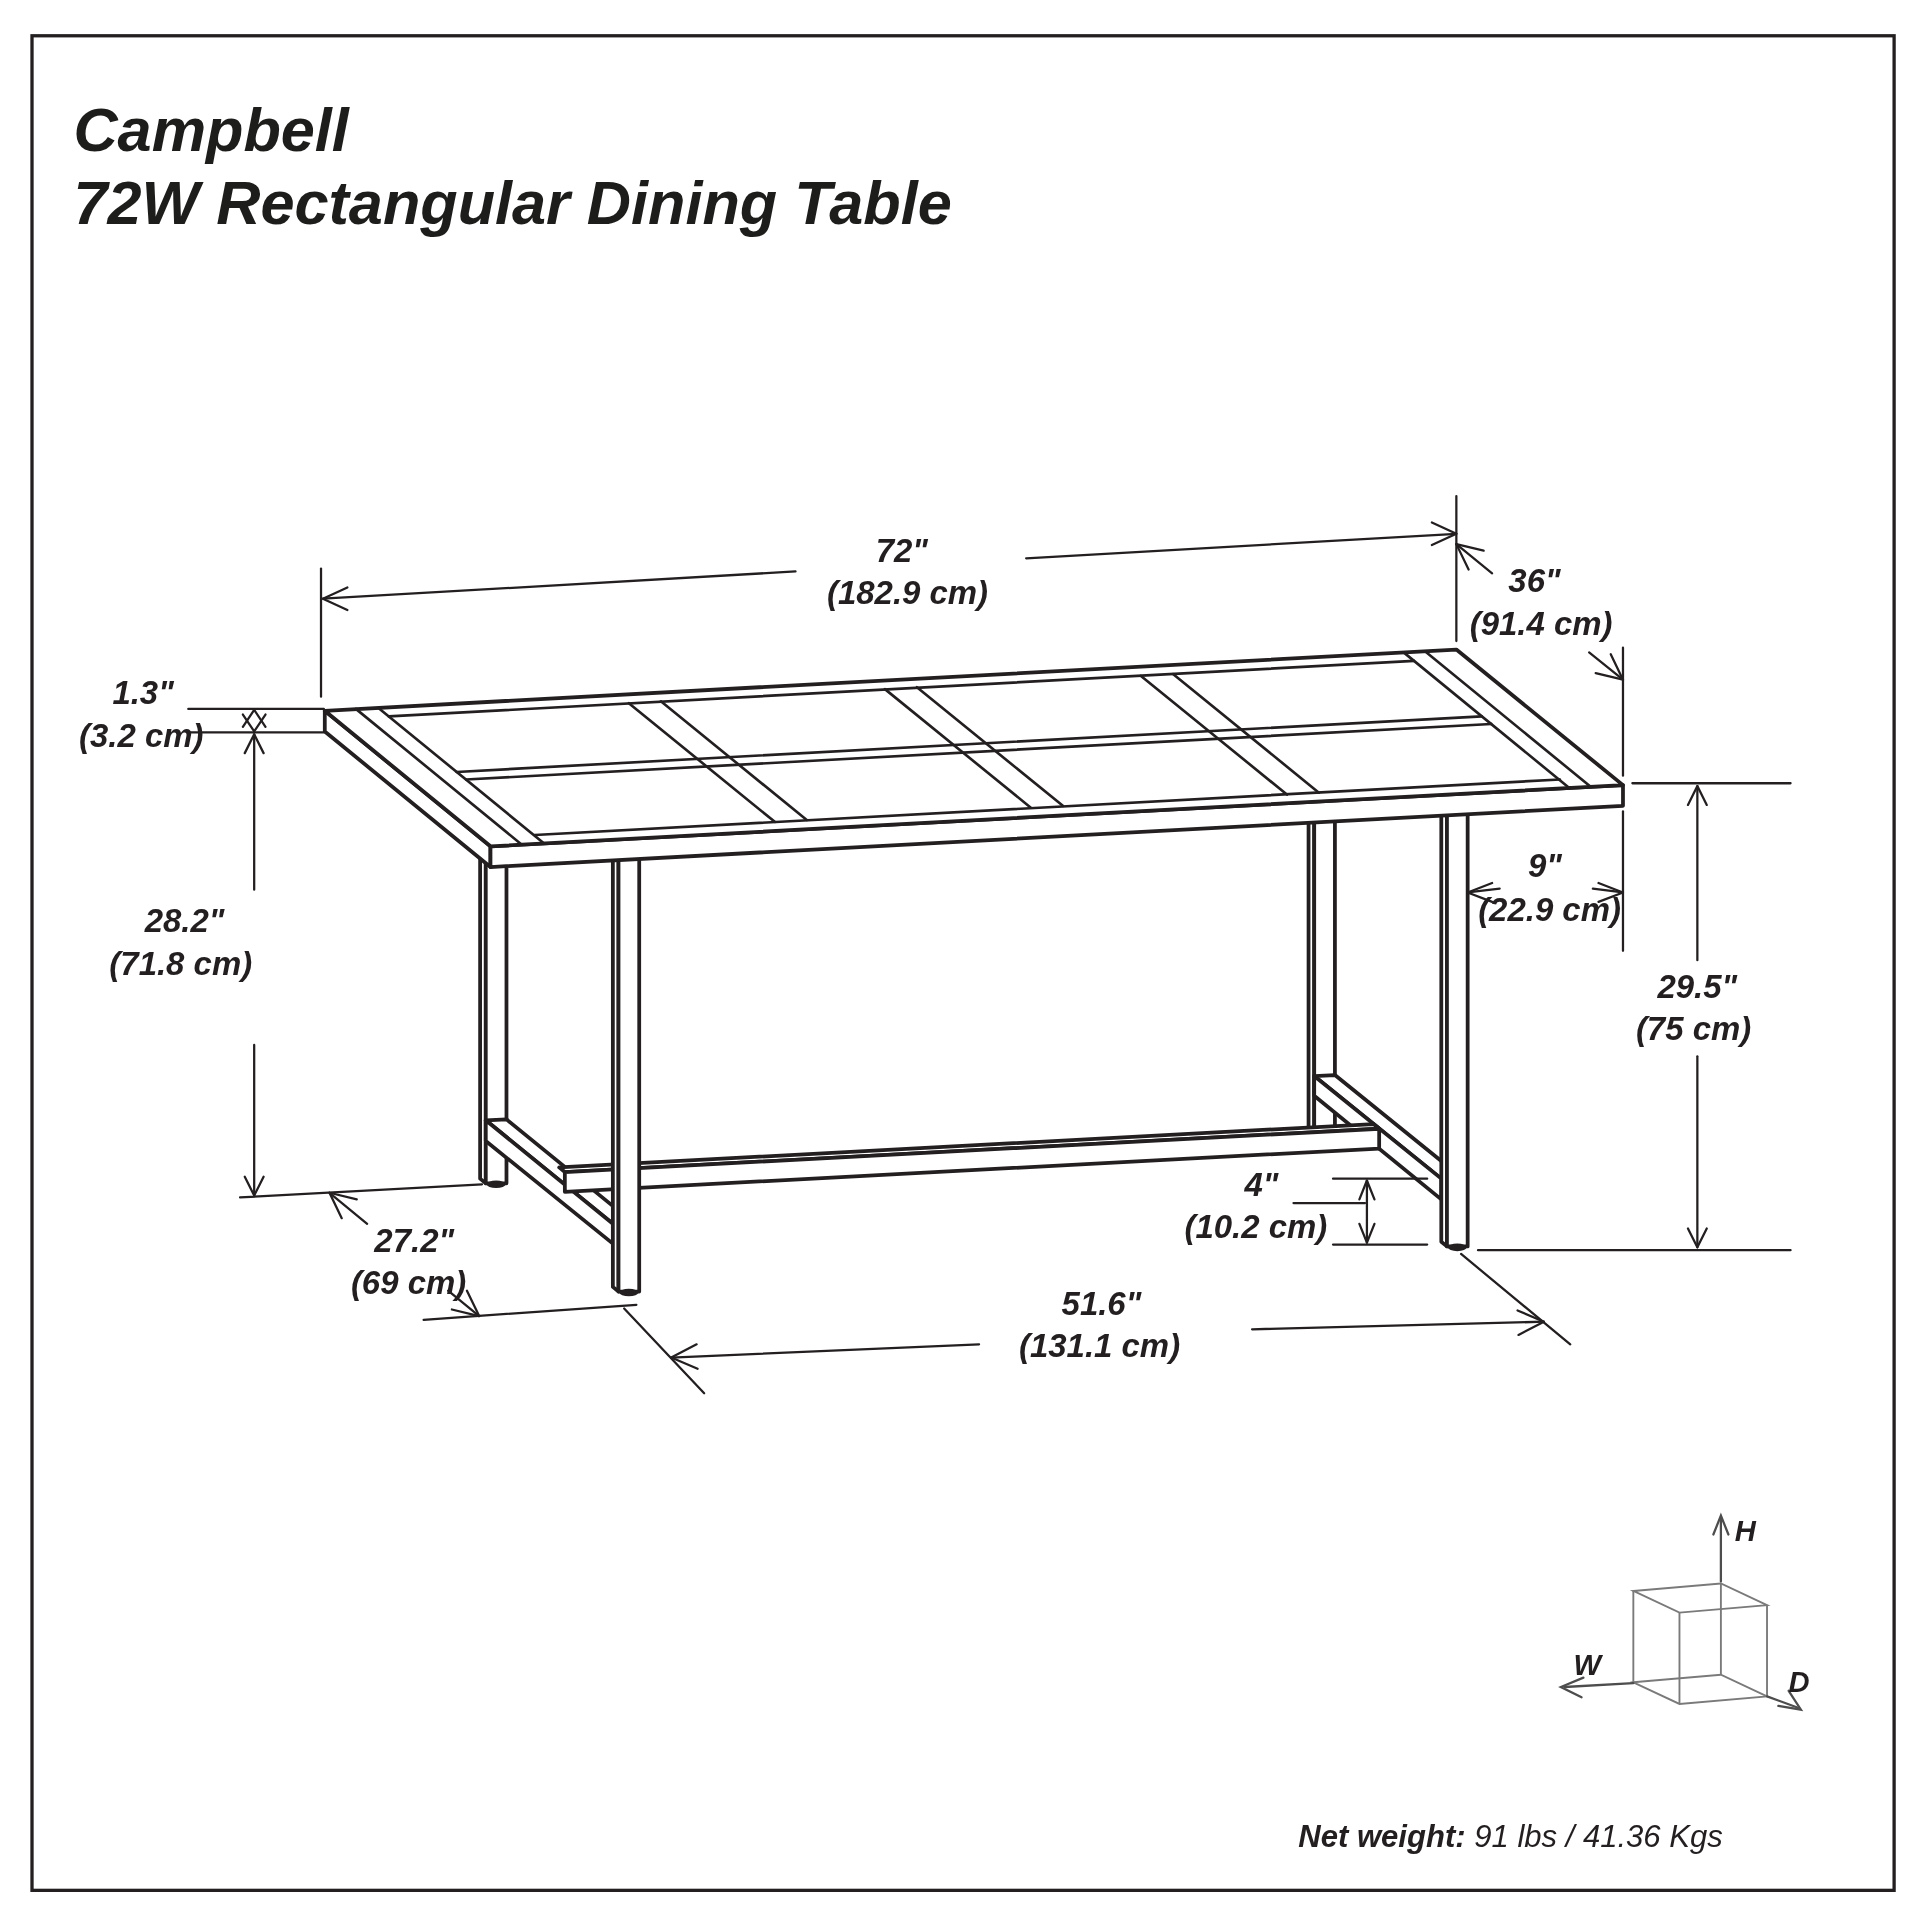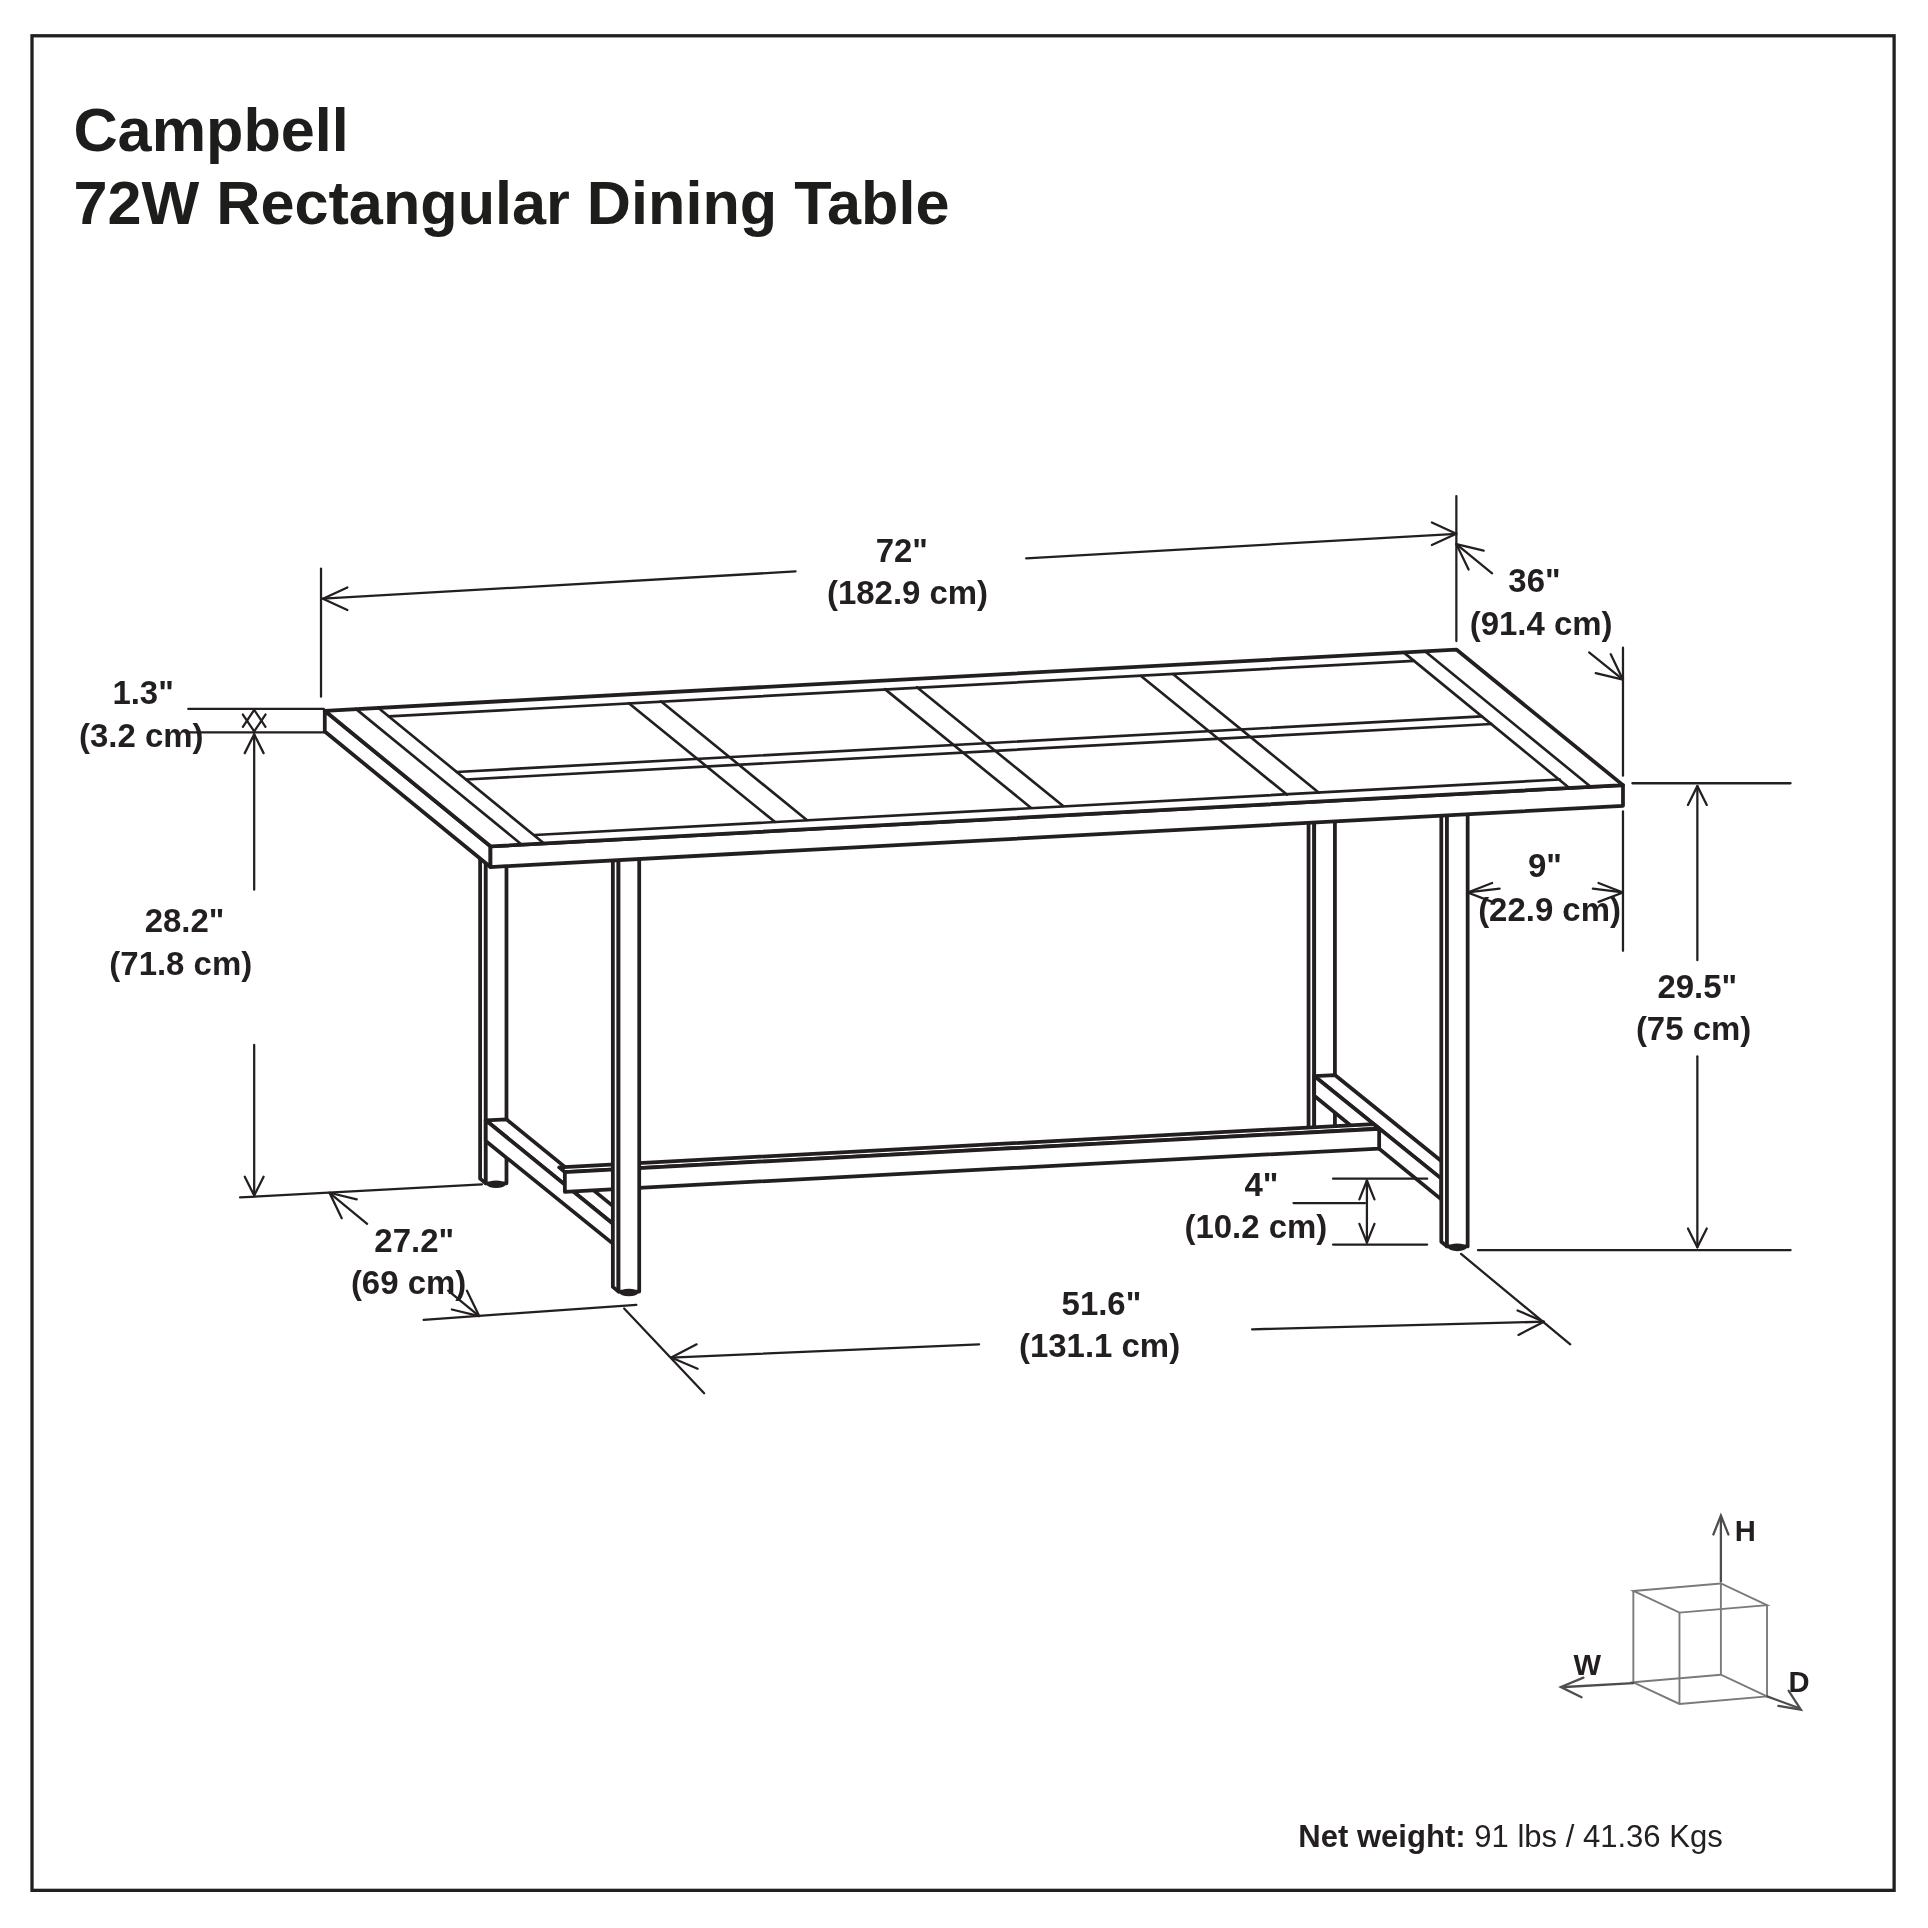--- a/index.html
+++ b/index.html
@@ -1,17 +1,17 @@
 <!DOCTYPE html>
 <html style="font-size:15px"><head>
 <meta charset="utf-8">
 <style>
   html,body{margin:0;padding:0;background:#ffffff;}
   .page{position:relative;width:1928px;height:1928px;background:#ffffff;overflow:hidden;
-        font-family:"Liberation Sans",sans-serif;}
+        font-family:"Liberation Sans",sans-serif;font-style:italic;}
   svg{position:absolute;left:0;top:0;}
   .ink-line{stroke:#231f20;fill:none;}
   .face{fill:#ffffff;stroke:#231f20;stroke-width:4;stroke-linejoin:round;stroke-linecap:round;}
   .detail{stroke:#231f20;stroke-width:2.8;fill:none;stroke-linecap:round;}
   .dim{stroke:#231f20;stroke-width:2.4;fill:none;stroke-linecap:round;stroke-linejoin:round;}
   .foot{fill:#231f20;stroke:none;}
   .dim-text{font-family:"Liberation Sans",sans-serif;font-size:35px;font-weight:bold;
             fill:#231f20;text-anchor:middle;}
   .title-text{font-family:"Liberation Sans",sans-serif;font-size:65px;font-weight:bold;fill:#1d1d1b;}
   .cube-line{stroke:#7a7a7a;stroke-width:2;fill:none;}

